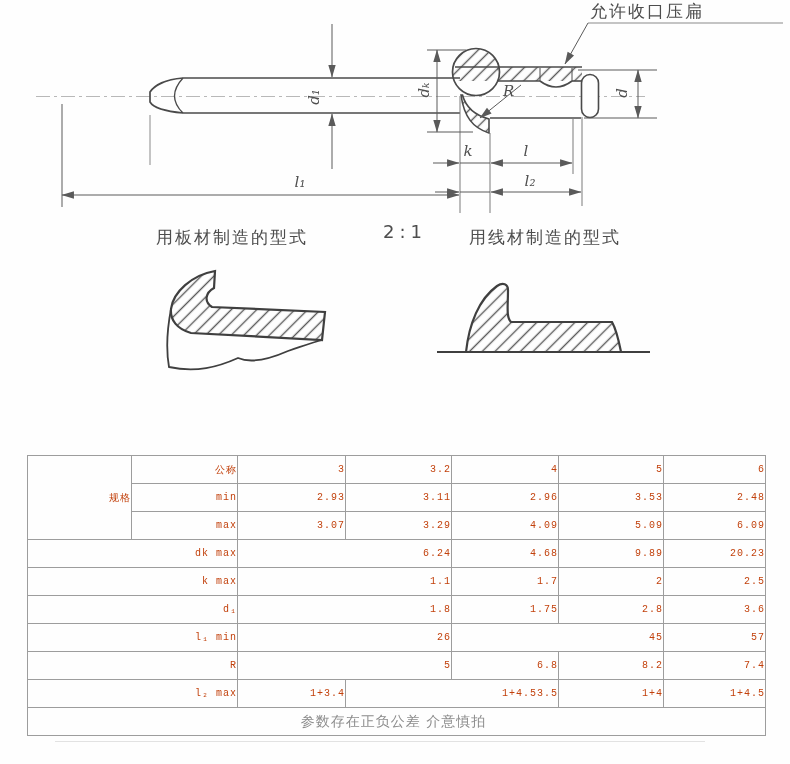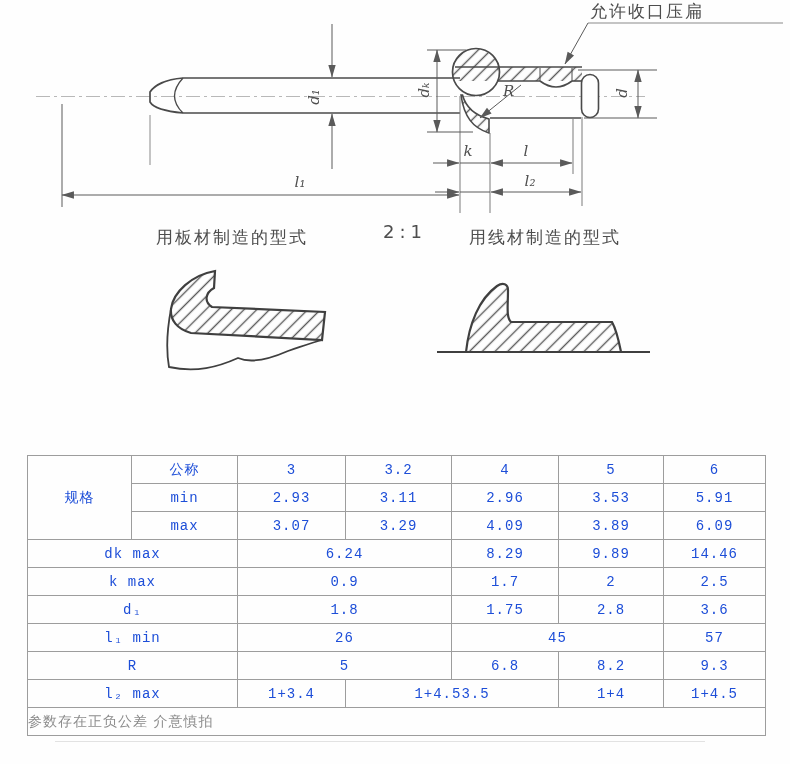--- a/index.html
+++ b/index.html
@@ -11,26 +11,26 @@
   svg text { user-select:none; }
   .dimlbl { font-family:"DejaVu Serif",serif; font-style:italic; font-size:15px; fill:#4f4f4f; }
   .cjk    { font-family:"DejaVu Sans",sans-serif; fill:#4d4d4d; }
 
   table.spec {
     position:absolute; top:455px; left:27px; width:738px;
     border-collapse:collapse; table-layout:fixed;
   }
   table.spec td {
     border:1px solid #9d9d9d; height:27px; padding:0;
-    text-align:center; vertical-align:middle;
+    text-align:right; vertical-align:middle;
     font-family:"Liberation Mono","DejaVu Sans Mono",monospace;
-    font-size:14px; color:#1d4ed8; letter-spacing:1px; overflow:hidden;
+    font-size:10px; color:#c2410c; letter-spacing:1px; overflow:hidden;
   }
   table.spec td.note {
-    text-align:left; padding-right:6px; letter-spacing:1px;
+    text-align:center; padding-right:6px; letter-spacing:1px;
     font-family:"DejaVu Sans",sans-serif; color:#8c8c8c; font-size:14px;
   }
   .faintline {
     position:absolute; top:741px; left:55px; width:650px; height:0;
     border-top:1px solid #e2e2e2;
   }
 </style>
 </head>
 <body>
 
@@ -165,40 +165,40 @@
         <td>4</td>
         <td>5</td>
         <td>6</td>
       </tr>
       <tr>
         <td>min</td>
         <td>2.93</td>
         <td>3.11</td>
         <td>2.96</td>
         <td>3.53</td>
-        <td>5.91</td>
+        <td>2.48</td>
       </tr>
       <tr>
         <td>max</td>
         <td>3.07</td>
         <td>3.29</td>
         <td>4.09</td>
-        <td>3.89</td>
+        <td>5.09</td>
         <td>6.09</td>
       </tr>
       <tr>
         <td colspan="2">dk max</td>
         <td colspan="2">6.24</td>
-        <td>8.29</td>
+        <td>4.68</td>
         <td>9.89</td>
-        <td>14.46</td>
+        <td>20.23</td>
       </tr>
       <tr>
         <td colspan="2">k max</td>
-        <td colspan="2">0.9</td>
+        <td colspan="2">1.1</td>
         <td>1.7</td>
         <td>2</td>
         <td>2.5</td>
       </tr>
       <tr>
         <td colspan="2">d₁</td>
         <td colspan="2">1.8</td>
         <td>1.75</td>
         <td>2.8</td>
         <td>3.6</td>
@@ -207,21 +207,21 @@
         <td colspan="2">l₁ min</td>
         <td colspan="2">26</td>
         <td colspan="2">45</td>
         <td>57</td>
       </tr>
       <tr>
         <td colspan="2">R</td>
         <td colspan="2">5</td>
         <td>6.8</td>
         <td>8.2</td>
-        <td>9.3</td>
+        <td>7.4</td>
       </tr>
       <tr>
         <td colspan="2">l₂ max</td>
         <td>1+3.4</td>
         <td colspan="2">1+4.53.5</td>
         <td>1+4</td>
         <td>1+4.5</td>
       </tr>
       <tr>
         <td colspan="7" class="note">参数存在正负公差 介意慎拍</td>

